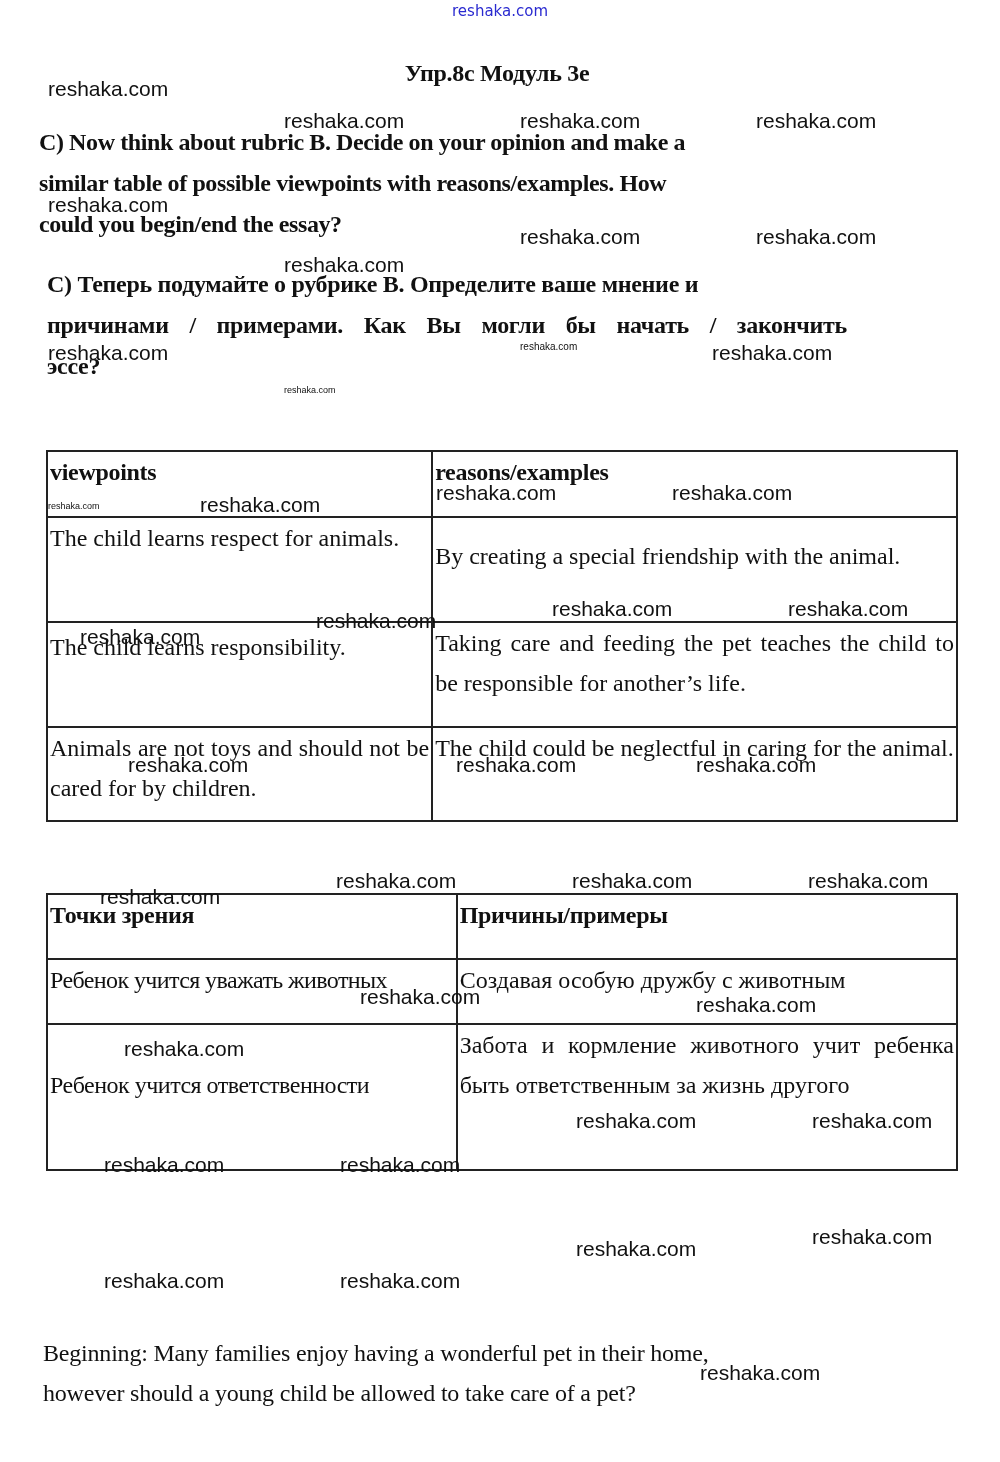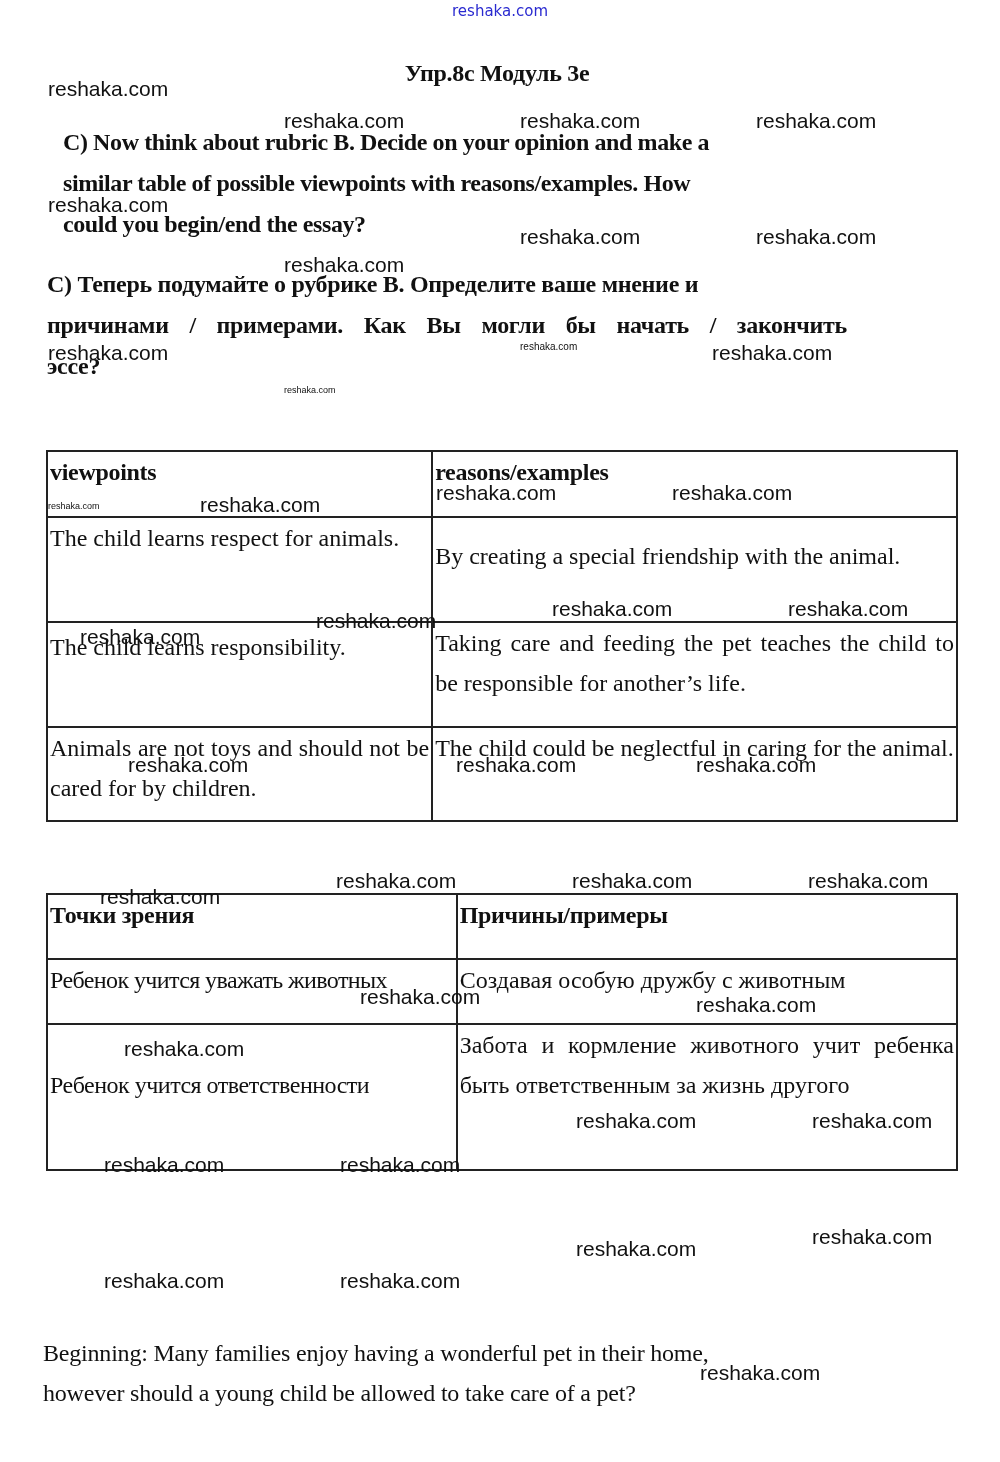--- a/index.html
+++ b/index.html
@@ -1,21 +1,21 @@
 <!DOCTYPE html>
 <html><head>
 <meta charset="utf-8">
 <style>
   html, body { margin:0; padding:0; background:#ffffff; }
   body { width:1000px; height:1462px; position:relative; overflow:hidden; color:#111; }
   .abs { position:absolute; }
   .serif { font-family: "Liberation Serif", "DejaVu Serif", serif; }
   .top-link { left:0; width:1000px; top:2px; text-align:center; font-size:15px; color:#2a2ad0; font-family:"DejaVu Sans", sans-serif; }
   .title { left:0; width:1000px; top:60px; text-align:center; font-size:24px; font-weight:bold; letter-spacing:-0.3px; transform:translateX(-3px); }
-  .para-bold { left:63px; width:800px; font-size:24px; font-weight:bold; letter-spacing:-0.4px; line-height:41px; }
+  .para-bold { left:39px; width:800px; font-size:24px; font-weight:bold; letter-spacing:-0.4px; line-height:41px; }
   .para-ru { left:47px; width:800px; font-size:24px; font-weight:bold; letter-spacing:-0.3px; line-height:41px; text-align:justify; text-align-last:left; }
   .wm { font-family:"Liberation Sans", "DejaVu Sans", sans-serif; font-size:21px; color:#111; white-space:nowrap; line-height:1; z-index:5; }
   .wm-small { font-size:10px; }
   table.grid { position:absolute; border-collapse:collapse; }
   table.grid td { border:2px solid #222; vertical-align:top; padding:0 2px; font-family:"Liberation Serif", "DejaVu Serif", serif; font-size:24px; line-height:40px; }
   table.grid td.head { font-weight:bold; letter-spacing:-0.3px; }
   .just { text-align:justify; text-align-last:left; }
   .essay { left:43px; width:800px; top:1333px; font-size:24px; line-height:40px; letter-spacing:-0.2px; }
 </style>
 </head>

